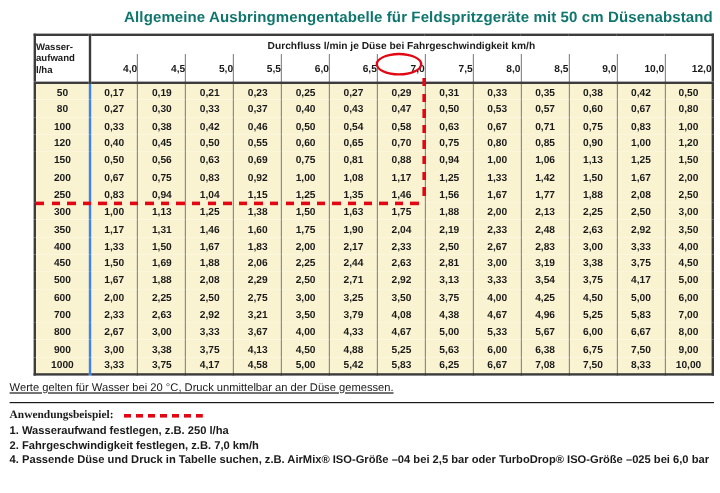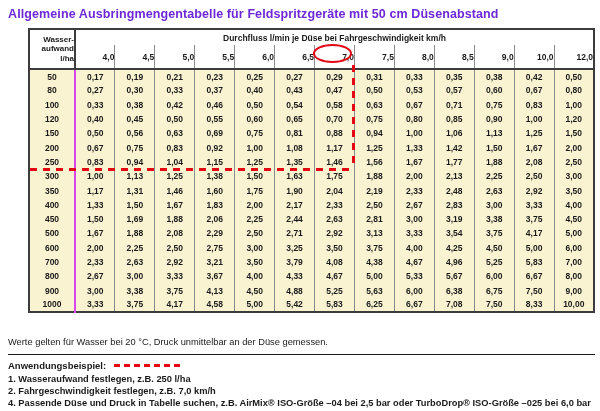--- a/index.html
+++ b/index.html
@@ -7,40 +7,41 @@
   body {
     height: 411px;
     background: #ffffff;
     font-family: "Liberation Sans", sans-serif;
     color: #1a1a1a;
     overflow: hidden;
   }
   .page { padding: 5px 6px 0 8px; }
 
   .title {
-    color: #6d28d9;
+    color: #0f766e;
     font-size: 12.5px;
     font-weight: 700;
     margin: 2px 0 7px 0;
     letter-spacing: 0.1px;
+    text-align: right;
   }
 
   .table-wrap { position: relative; margin-left: 20px; width: 567px; }
 
   table {
     border-collapse: collapse;
     table-layout: fixed;
     width: 567px;
     border: 2px solid #3c3c3c;
   }
   thead th { background: #ffffff; font-weight: 700; }
   th.corner {
     font-size: 8px;
     line-height: 1.18;
-    text-align: right;
+    text-align: left;
     vertical-align: middle;
     border-right: 2px solid #3c3c3c;
   }
   th.group {
     font-size: 8.5px;
     height: 16px;
     text-align: center;
     vertical-align: middle;
     font-weight: 700;
   }
@@ -57,21 +58,21 @@
   tbody td {
     background: #faf3d2;
     height: 14.3px;
     font-size: 8.5px;
     font-weight: 700;
     text-align: center;
     vertical-align: middle;
     border-left: 1px solid #8c8c8c;
     padding: 0;
   }
-  tbody td.lha { border-left: none; border-right: 2px solid #d946ef; }
+  tbody td.lha { border-left: none; border-right: 2px solid #3b82f6; }
 
   
   .circle-70 {
     position: absolute;
     left: 285px; top: 16px;
     width: 39px; height: 19px;
     border: 2px solid #e30613;
     border-radius: 50%;
     pointer-events: none;
   }
@@ -83,27 +84,27 @@
     pointer-events: none;
   }
   .hline {
     position: absolute;
     left: 2px; top: 140px;
     width: 325px; height: 3px;
     background: repeating-linear-gradient(90deg, #e30613 0 7px, transparent 7px 13px);
     pointer-events: none;
   }
 
-  .notes { margin: 23px 0 0 0; font-size: 9.3px; line-height: 1.3; }
+  .notes { margin: 4px 0 0 0; font-size: 9.3px; line-height: 1.3; text-decoration: underline; }
   .notes div { margin-bottom: 1px; }
 
   .divider { border: none; border-top: 1.2px solid #1a1a1a; margin: 6px 0 5px 0; width: 587px; }
 
   .example-head { display: flex; align-items: center; gap: 8px; margin-bottom: 3px; }
-  .example-head .label { font-size: 9.5px; font-weight: 700; }
+  .example-head .label { font-size: 9.5px; font-weight: 700; font-family: Liberation Serif, serif; }
   .dash-sample {
     display: inline-block;
     width: 66px; height: 3px;
     background: repeating-linear-gradient(90deg, #e30613 0 6px, transparent 6px 10px);
   }
   .steps { font-size: 9.3px; font-weight: 700; line-height: 1.28; }
   .steps div { white-space: nowrap; }
 </style>
 </head>
 <body>

